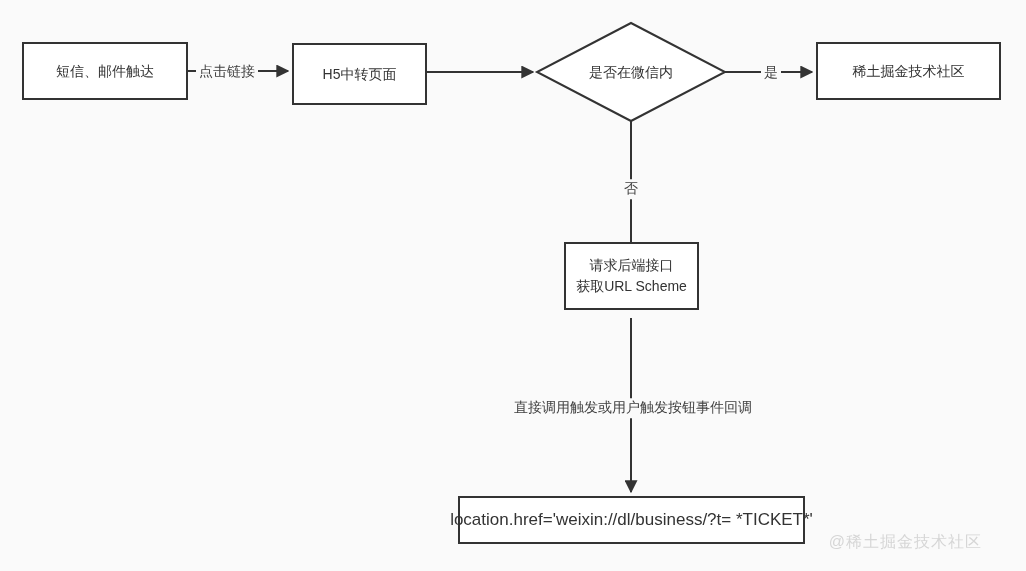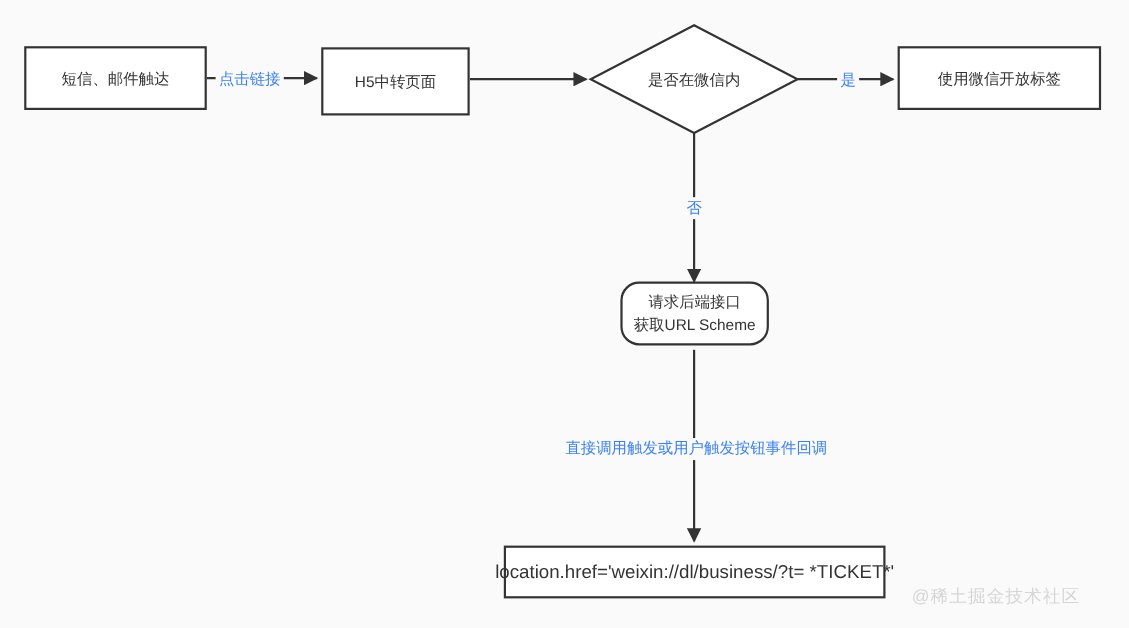--- a/index.html
+++ b/index.html
@@ -22,37 +22,37 @@
     display: flex; flex-direction: column;
     align-items: center; justify-content: center;
     color: #333333;
     font-size: 14px; line-height: 1.5;
     text-align: center;
     white-space: nowrap;
   }
   .node-sms      { left: 22px;  top: 42px;  width: 166px; height: 58px; }
   .node-h5       { left: 292px; top: 43px;  width: 135px; height: 62px; }
   .node-opentag  { left: 816px; top: 42px;  width: 185px; height: 58px; }
-  .node-backend  { left: 564px; top: 256px; width: 135px; height: 58px; border-radius: 17px; }
+  .node-backend  { left: 564px; top: 242px; width: 135px; height: 68px; }
   .node-href     { left: 458px; top: 496px; width: 347px; height: 48px; font-size: 17px; }
   .diamond-label {
     position: absolute;
     left: 537px; top: 23px; width: 188px; height: 98px;
     display: flex; flex-direction: row;
     align-items: center; justify-content: center;
     color: #333333;
     font-size: 14px; line-height: 1.5;
     text-align: center;
     white-space: nowrap;
   }
   .edge-label {
     position: absolute;
     transform: translate(-50%, -50%);
     background: #fafafa;
-    color: #3b82f6;
+    color: #404040;
     font-size: 14px; line-height: 1.25;
     padding: 1px 3px;
     white-space: nowrap;
     text-align: center;
   }
   .lbl-click   { left: 227px; top: 72px; }
   .lbl-yes     { left: 771px; top: 73px; }
   .lbl-no      { left: 631px; top: 189px; }
   .lbl-trigger { left: 633px; top: 408px; }
   .watermark {
@@ -89,21 +89,21 @@
 
 <div class="node node-h5">
   <span>H5中转页面</span>
 </div>
 
 <div class="diamond-label">
   <span>是否在微信内</span>
 </div>
 
 <div class="node node-opentag">
-  <span>使用微信开放标签</span>
+  <span>稀土掘金技术社区</span>
 </div>
 
 <div class="node node-backend">
   <span>请求后端接口</span>
   <span>获取URL Scheme</span>
 </div>
 
 <div class="node node-href">
   <span>location.href='weixin://dl/business/?t= *TICKET*'</span>
 </div>

